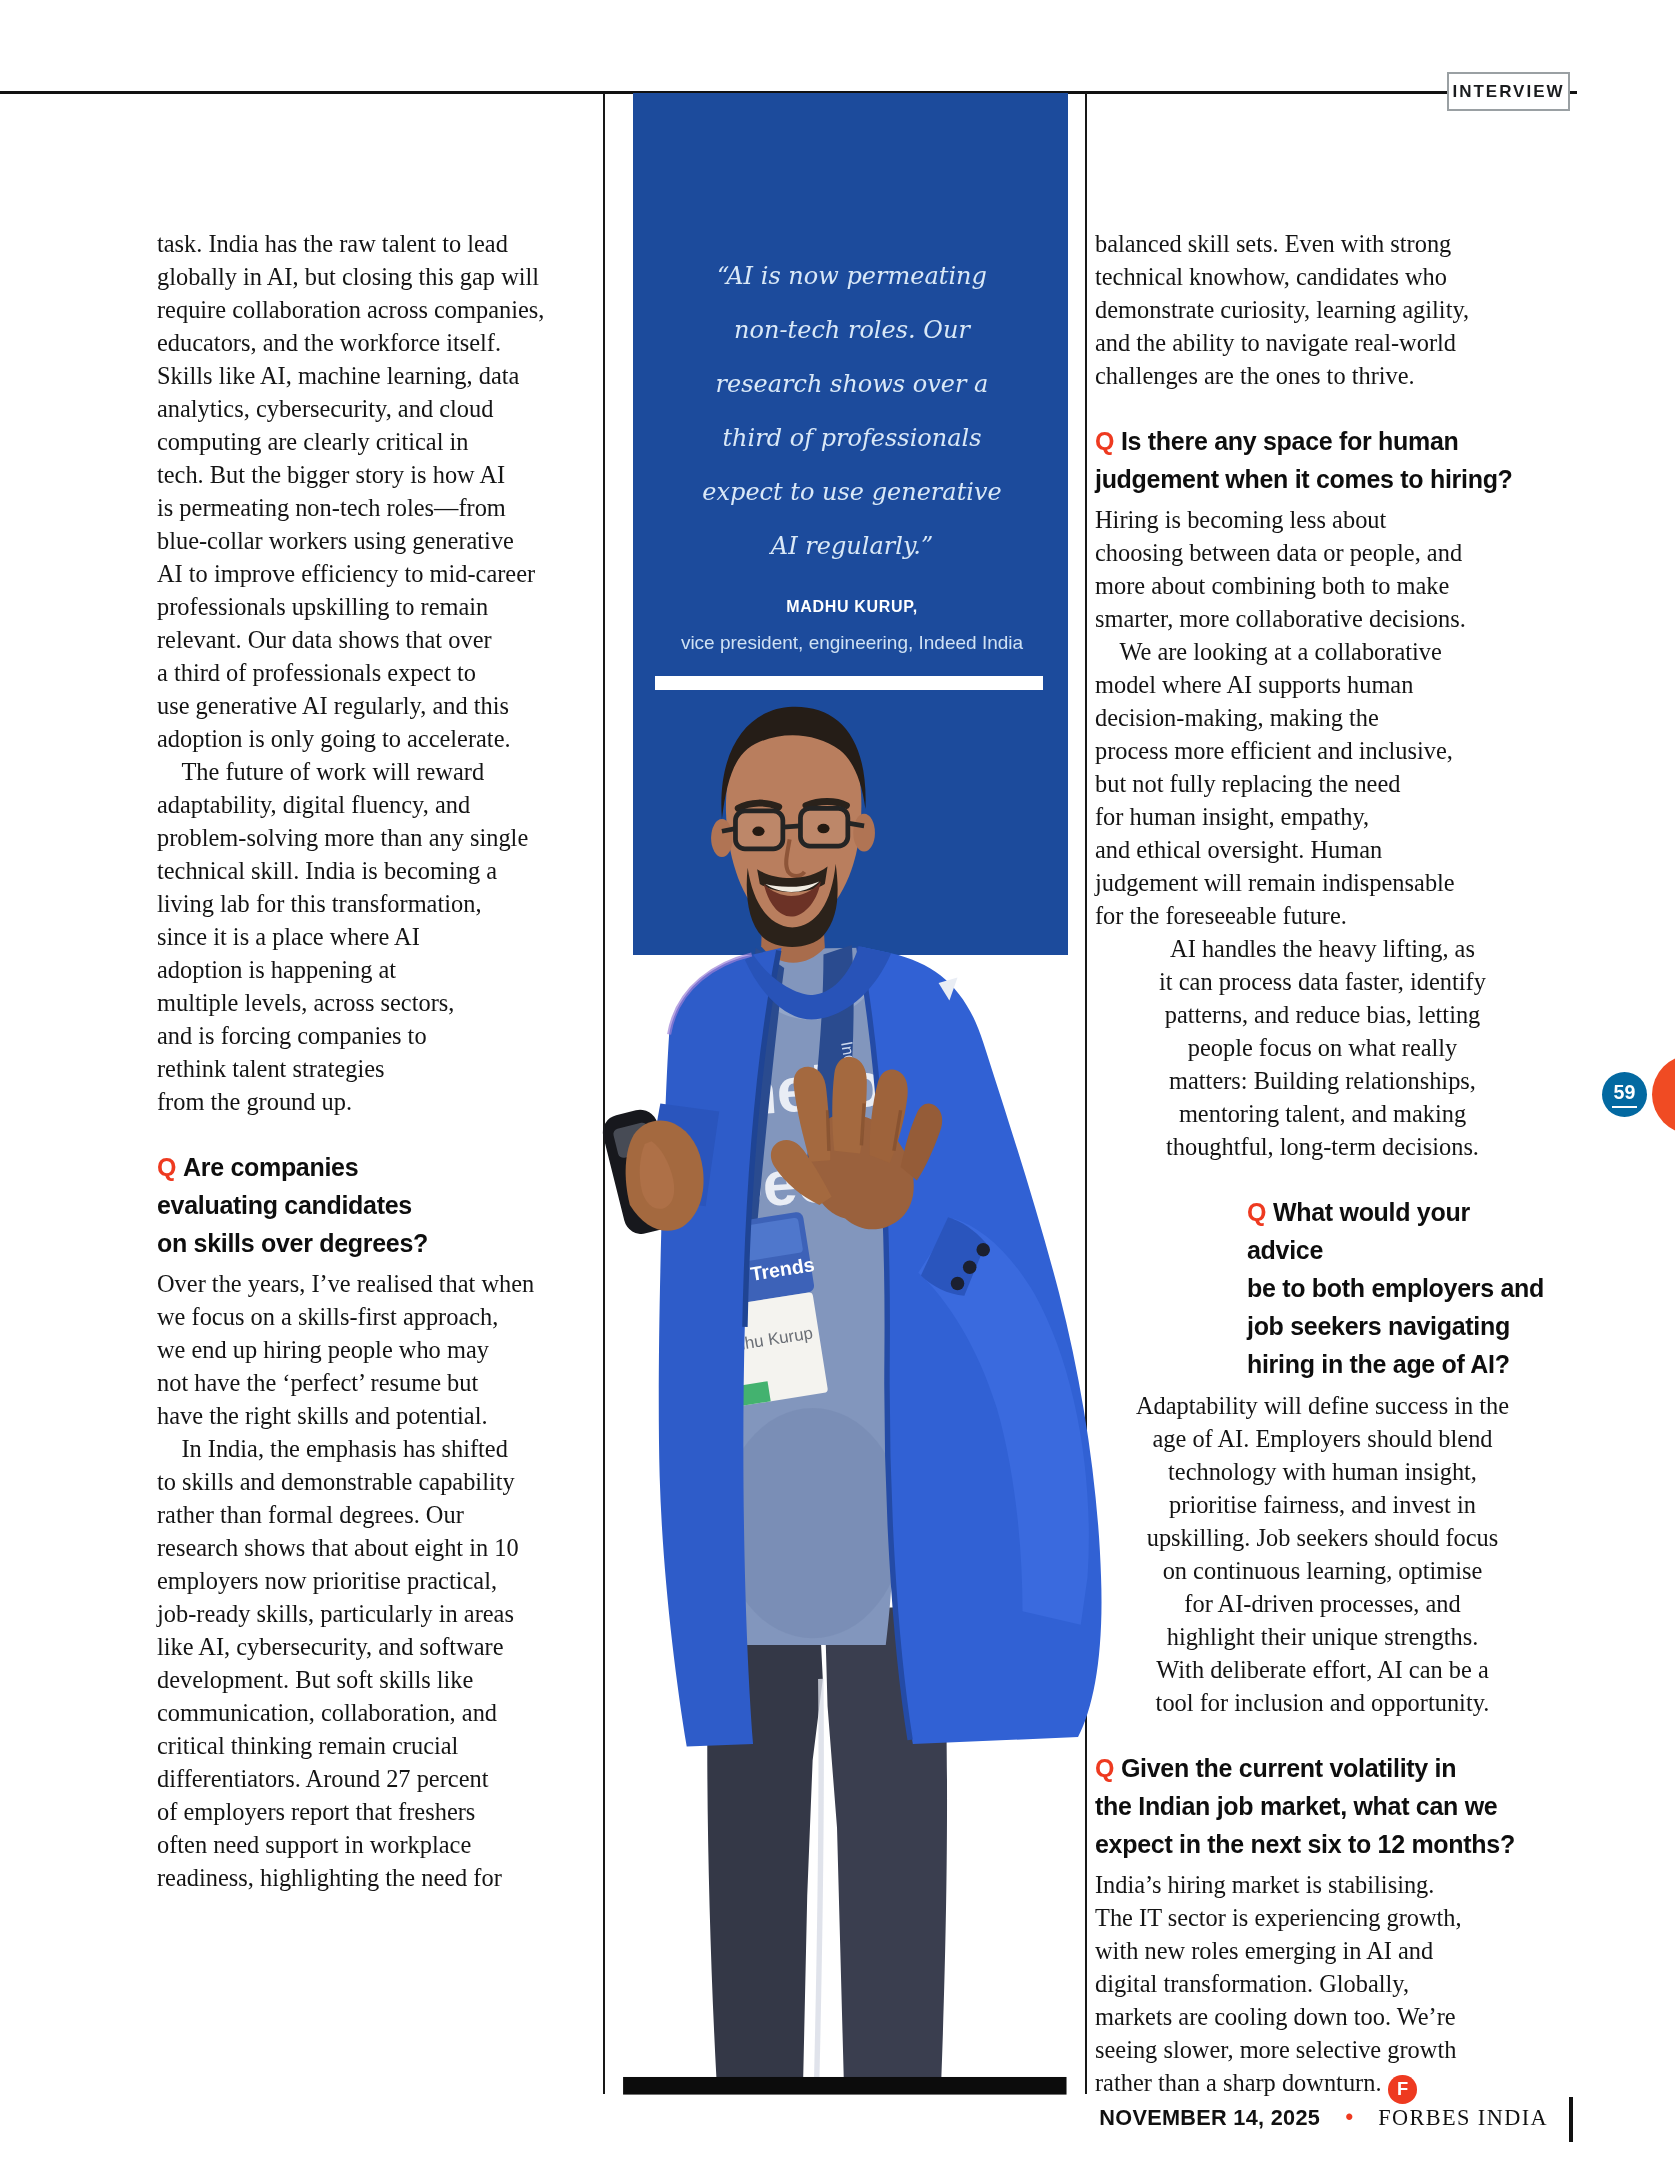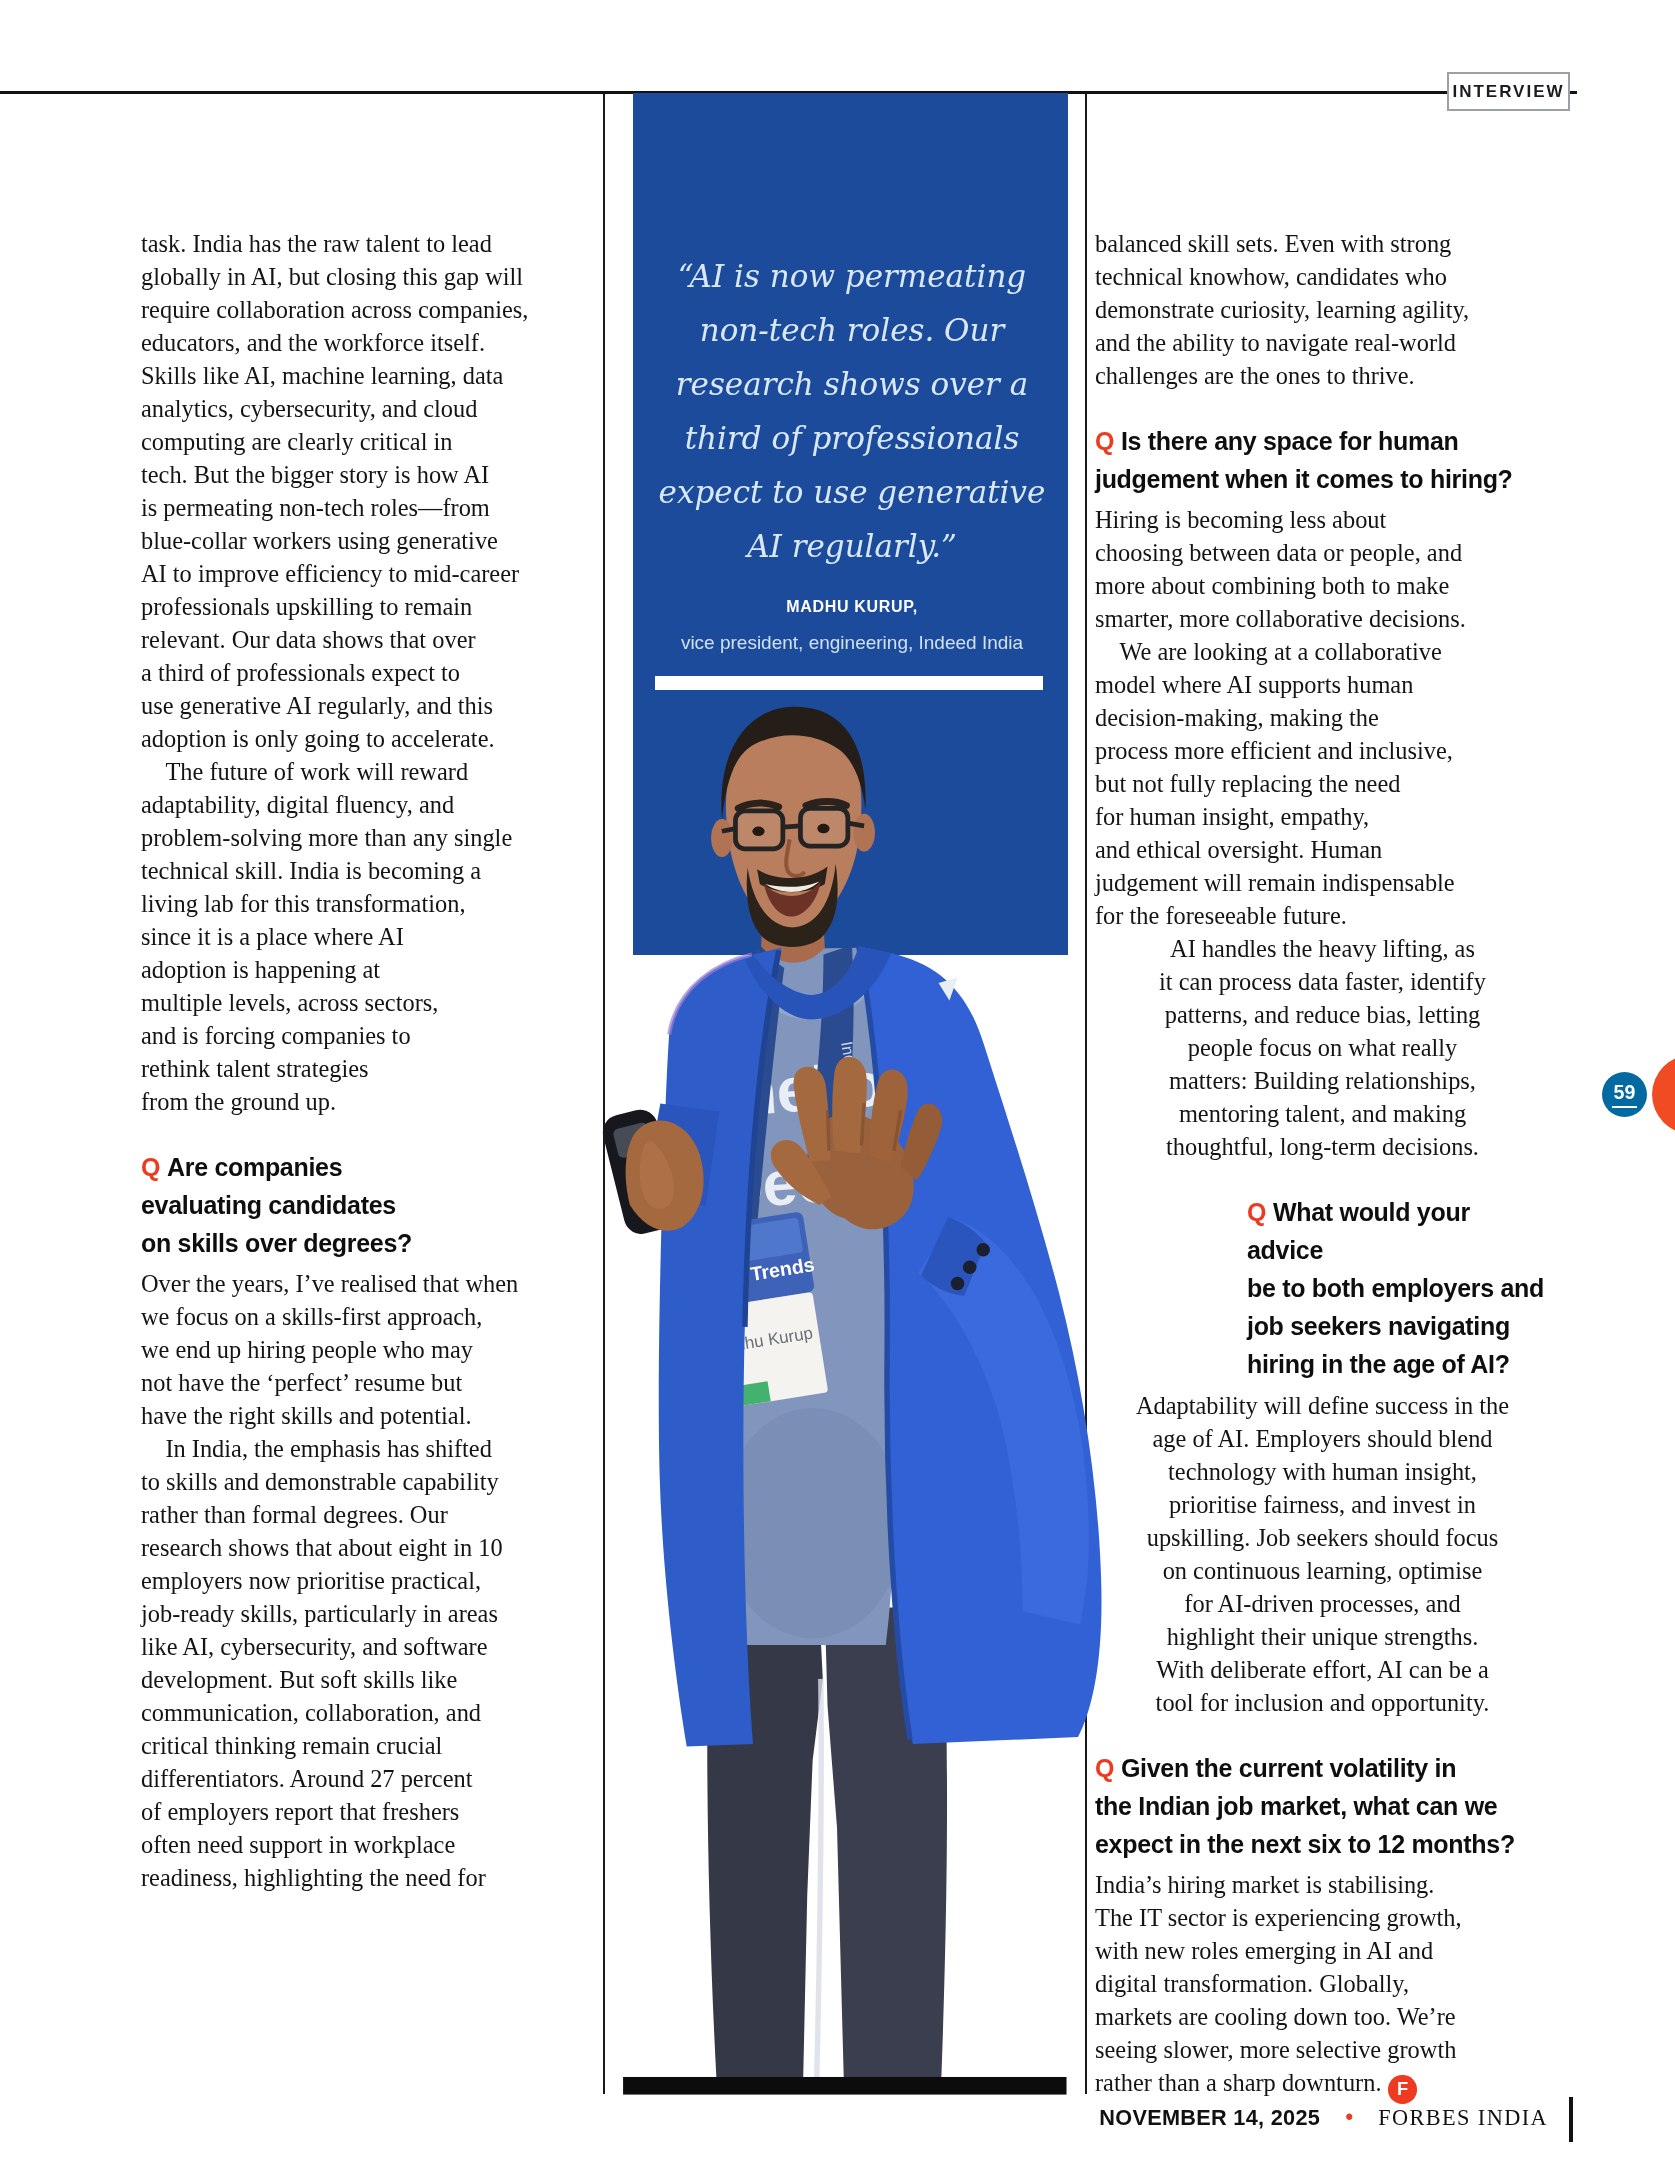--- a/index.html
+++ b/index.html
@@ -10,30 +10,30 @@
   .top-rule { position:absolute; left:0; top:91px; width:1577px; height:2.7px; background:#121212; }
   .interview-box { position:absolute; left:1447px; top:72px; width:123px; height:39px; background:#fff;
           border:2px solid #9aa0a3; box-sizing:border-box; display:flex; align-items:center; justify-content:center;
           font-family:"Liberation Sans",sans-serif; font-weight:bold; font-size:17px; letter-spacing:2px; color:#1a1c1e; }
 
   .rule-v { position:absolute; top:93px; width:2px; height:2001px; background:#181818; }
   .rule-left { left:603px; } .rule-right { left:1085px; }
 
   .blue-panel { position:absolute; left:633px; top:93px; width:435px; height:862px; background:#1c4b9c; }
   .quote-text { position:absolute; left:647px; top:249px; width:410px; text-align:center;
-          font-family:"DejaVu Serif",serif; font-style:italic; font-size:31px; line-height:54px;
+          font-family:"DejaVu Serif",serif; font-style:italic; font-size:24px; line-height:54px;
           color:#d9e8f7; white-space:pre-wrap; }
   .attr-name { position:absolute; left:647px; top:598px; width:410px; text-align:center;
           font-family:"Liberation Sans",sans-serif; font-weight:bold; font-size:16px; letter-spacing:0.7px; color:#ffffff; }
   .attr-role { position:absolute; left:647px; top:632px; width:410px; text-align:center;
           font-family:"Liberation Sans",sans-serif; font-size:19px; color:#cfe1f3; }
   .white-bar { position:absolute; left:655px; top:676px; width:388px; height:13.5px; background:#ffffff; }
 
   .col { position:absolute; width:455px; }
-  .col-left { left:141px; top:227px; }
+  .col-left { left:157px; top:227px; }
   .col-right { left:1095px; top:227px; }
   .body { font-size:24.4px; line-height:33px; white-space:pre-wrap; color:#141414; }
   .qhead { margin-top:30px; margin-bottom:5.4px; font-family:"Liberation Sans",sans-serif; font-weight:bold;
            font-size:25px; line-height:38px; letter-spacing:-0.3px; color:#0e0e0e; }
   .qhead .qtext { white-space:pre-wrap; }
   .qmark { color:#ee3a20; margin-right:6.8px; }
   .center { text-align:center; }
   .q4 { padding-left:152px; box-sizing:border-box; }
   .fmark { display:inline-block; width:28.4px; height:28.4px; border-radius:50%; background:#ee3a20; color:#fff;
            font-family:"Liberation Sans",sans-serif; font-weight:bold; font-size:18.3px; line-height:28.4px;

